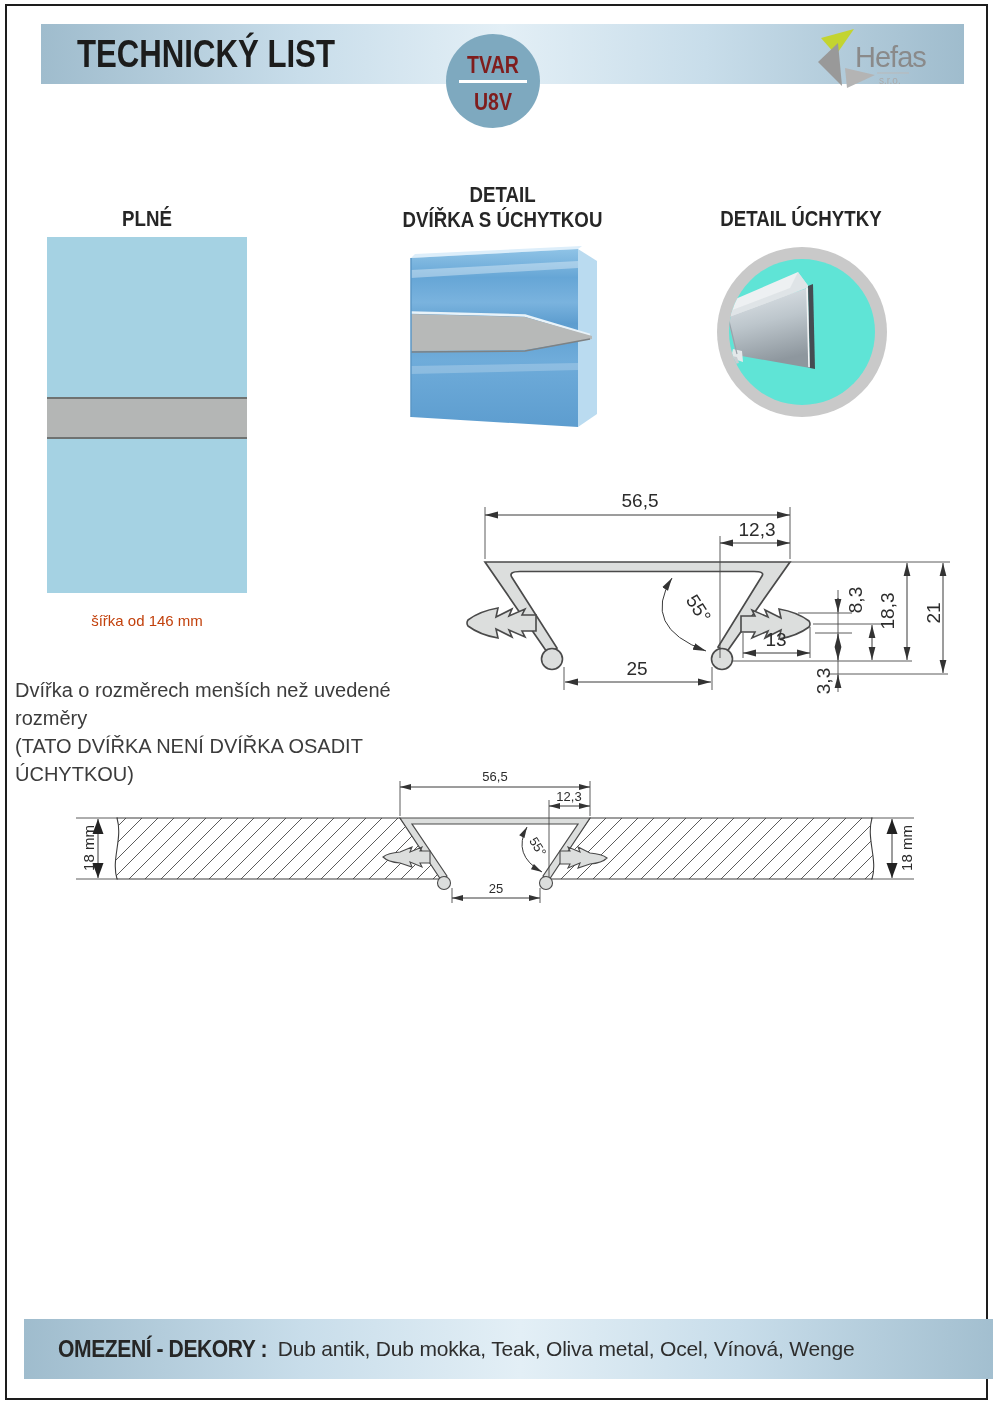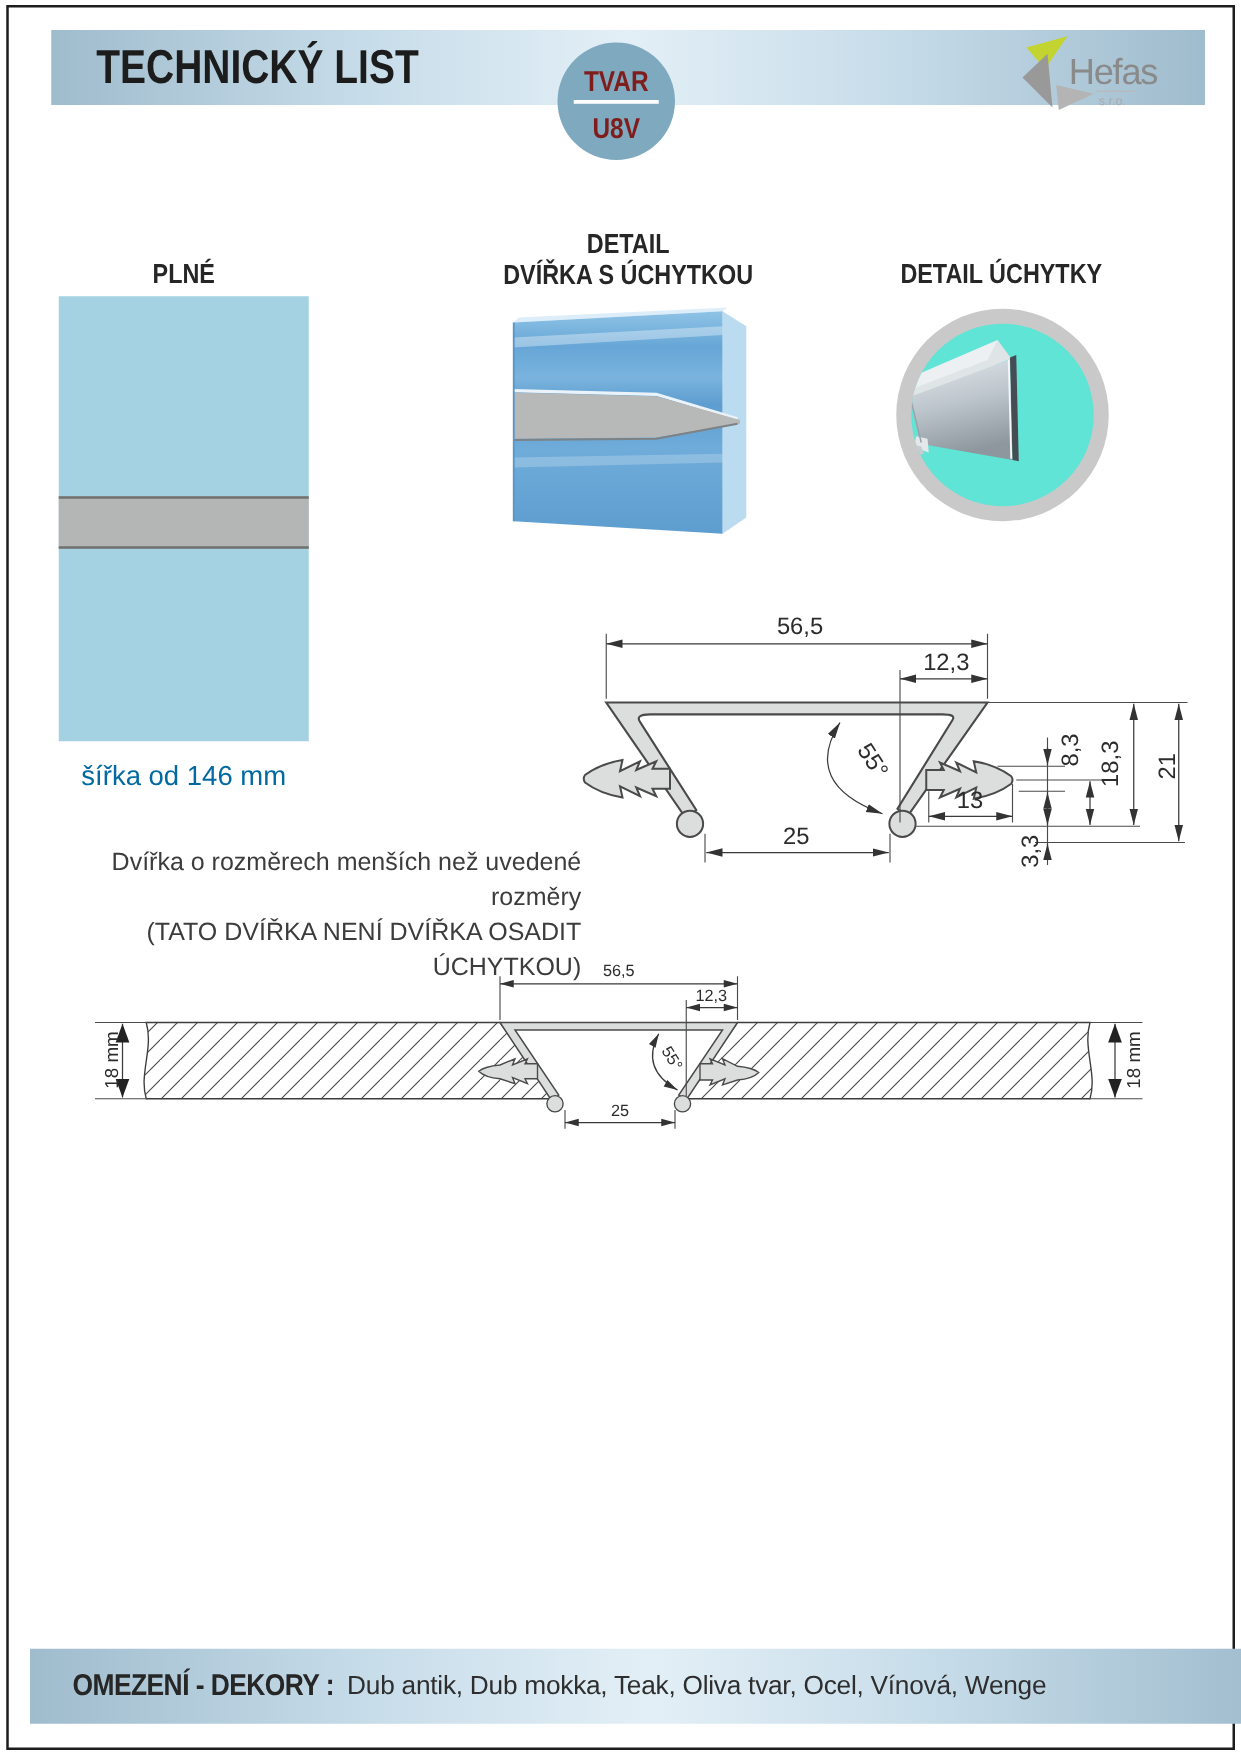--- a/index.html
+++ b/index.html
@@ -5,22 +5,22 @@
   html,body{margin:0;padding:0;background:#e8e8e8;}
   .page{position:relative;width:993px;height:1404px;background:#ffffff;overflow:hidden;
         font-family:"Liberation Sans", sans-serif;}
   .abs{position:absolute;}
   .page-border{position:absolute;left:5px;top:4px;right:5px;bottom:4px;border:2px solid #1d1d1d;}
   .bluebar{background:linear-gradient(90deg,#9fbccd 0%,#c8ddea 28%,#e3eff6 50%,#c8ddea 72%,#9fbccd 100%);}
   .doc-title{font-size:38px;font-weight:bold;color:#1c1c1c;letter-spacing:0px;
              transform:scaleX(.82);transform-origin:left center;white-space:nowrap;}
   .sec-title{font-weight:bold;font-size:22px;color:#262626;text-align:center;
              transform:scaleX(.85);transform-origin:center;white-space:nowrap;line-height:26px;}
-  .cap{font-size:22px;color:#0369a1;text-align:center;line-height:30px;}
-  .note{font-size:20px;color:#3c3c3c;text-align:right;line-height:28px;}
+  .cap{font-size:15px;color:#c2410c;text-align:center;line-height:30px;}
+  .note{font-size:20px;color:#3c3c3c;text-align:left;line-height:28px;}
   .badge{border-radius:50%;background:#7ea9bf;color:#7f1d1d;text-align:center;}
   .badge .t{font-weight:bold;font-size:23px;transform:scaleX(.85);transform-origin:center;}
   .footer-label{font-weight:bold;font-size:24px;color:#262626;letter-spacing:-0.5px;
                 transform:scaleX(.88);transform-origin:left center;white-space:nowrap;}
   .footer-values{font-size:21px;color:#2e2e2e;letter-spacing:-0.2px;white-space:nowrap;}
   svg text{font-family:"Liberation Sans", sans-serif;}
   .dim{font-size:19px;fill:#2c2c2c;}
   .dimS{font-size:13px;fill:#2c2c2c;}
   .dln{stroke:#3a3a3a;stroke-width:1;fill:none;}
   .xln{stroke:#4a4a4a;stroke-width:0.9;fill:none;}
@@ -226,16 +226,16 @@
     <text class="dimS" x="569" y="801" text-anchor="middle">12,3</text>
     <text class="dimS" x="534" y="849" text-anchor="middle" transform="rotate(58 534 849)">55°</text>
     <text class="dimS" x="496" y="893" text-anchor="middle">25</text>
     <text class="dimS" x="94" y="848" text-anchor="middle" transform="rotate(-90 94 848)" style="font-size:15px;">18 mm</text>
     <text class="dimS" x="912" y="848" text-anchor="middle" transform="rotate(-90 912 848)" style="font-size:15px;">18 mm</text>
   </svg>
 
   <div class="abs bluebar" style="left:24px;top:1319px;width:993px;height:60px;">
     <div class="abs" style="left:34px;top:0;height:60px;display:flex;align-items:center;">
       <span class="footer-label">OMEZENÍ - DEKORY :</span>
-      <span class="footer-values" style="margin-left:-18px;">Dub antik, Dub mokka, Teak, Oliva tvar, Ocel, Vínová, Wenge</span>
+      <span class="footer-values" style="margin-left:-18px;">Dub antik, Dub mokka, Teak, Oliva metal, Ocel, Vínová, Wenge</span>
     </div>
   </div>
 </div>
 
 </body></html>

